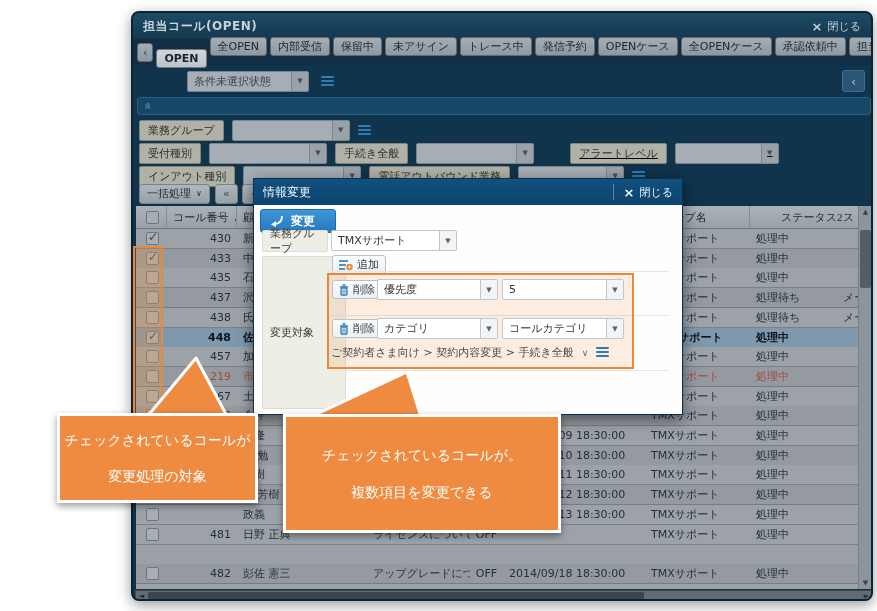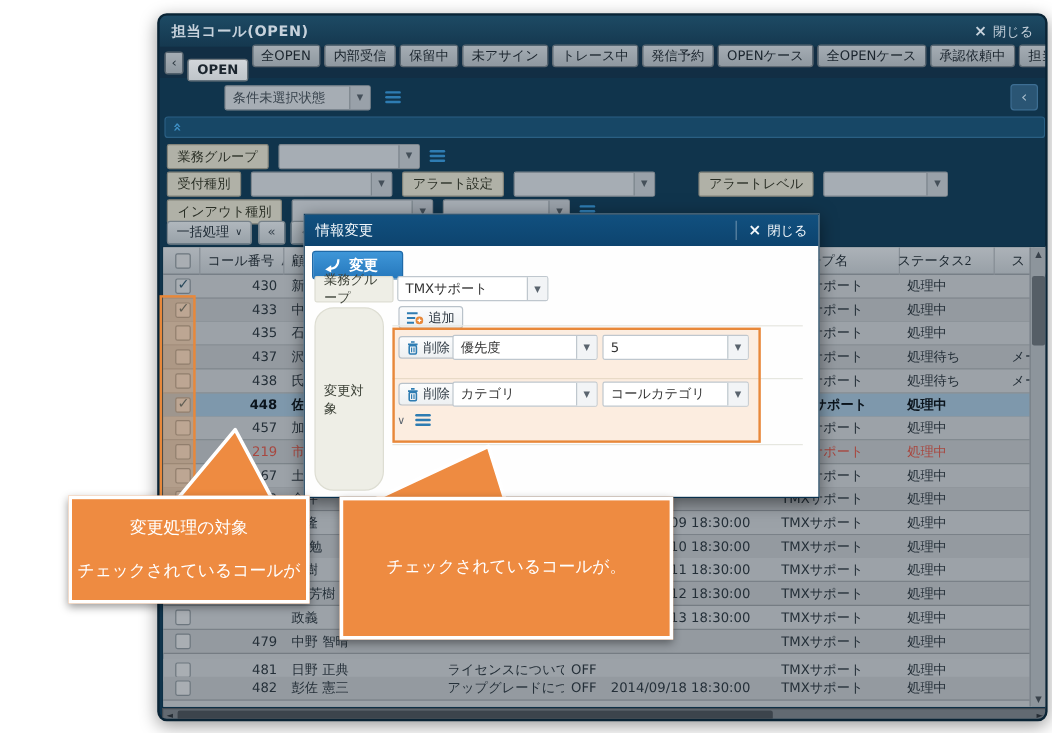--- a/index.html
+++ b/index.html
@@ -195,43 +195,44 @@
     </div>
   <div class="frow" style="top:129px;" id="frow2">
       <span class="fitem">
         <span class="fchip">受付種別</span>
         <span class="dsel" style="width: 118px;">
           <span class="val"></span>
           <span class="arr">▼</span>
         </span>
       </span>
       <span class="fitem">
-        <span class="fchip">アラート設定</span>
+        <span class="fchip">手続き全般</span>
         <span class="dsel" style="width: 118px;">
           <span class="val"></span>
           <span class="arr">▼</span>
         </span>
       </span>
-      <span class="fitem" style="margin-left: 28px;">
+      <span class="fitem" style="margin-left: 28px; text-decoration: underline;">
         <span class="fchip">アラートレベル</span>
         <span class="dsel" style="width: 104px;">
           <span class="val"></span>
           <span class="arr">▼</span>
         </span>
       </span>
     </div>
   <div class="frow" style="top:152px;" id="frow3">
       <span class="fitem">
         <span class="fchip">インアウト種別</span>
         <span class="dsel" style="width: 118px;">
           <span class="val"></span>
           <span class="arr">▼</span>
         </span>
       </span>
       <span class="fitem">
+        <span class="fchip">電話アウトバウンド業務</span>
         <span class="dsel" style="width: 106px;">
           <span class="val"></span>
           <span class="arr">▼</span>
         </span>
         <span class="hlist">
           <i></i>
           <i></i>
           <i></i>
         </span>
       </span>
@@ -451,21 +452,21 @@
             <span class="cbox"></span>
           </div>
           <div class="cell r" style="left: 31px; width: 70px;">479</div>
           <div class="cell" style="left: 101px; width: 130px;">中野 智晴</div>
           <div class="cell" style="left: 231px; width: 103px;"></div>
           <div class="cell c" style="left: 334px; width: 33px;"></div>
           <div class="cell" style="left: 509px; width: 105px;">TMXサポート</div>
           <div class="cell" style="left: 614px; width: 87px;">処理中</div>
           <div class="cell" style="left: 701px; width: 25px;"></div>
         </div>
-        <div class="trow" style="top: 343px; text-decoration: underline;">
+        <div class="trow" style="top: 319px; text-decoration: underline;">
           <div class="cell" style="left: 4px; width: 27px;">
             <span class="cbox"></span>
           </div>
           <div class="cell r" style="left: 31px; width: 70px;">481</div>
           <div class="cell" style="left: 101px; width: 130px;">日野 正典</div>
           <div class="cell" style="left: 231px; width: 103px;">ライセンスについて</div>
           <div class="cell c" style="left: 334px; width: 33px;">OFF</div>
           <div class="cell" style="left: 509px; width: 105px;">TMXサポート</div>
           <div class="cell" style="left: 614px; width: 87px;">処理中</div>
           <div class="cell" style="left: 701px; width: 25px;"></div>
@@ -511,21 +512,21 @@
         </div>
         <div class="hcell" style="left: 334px; width: 33px;">
           <span></span>
         </div>
         <div class="hcell" style="left: 367px; width: 142px;">
           <span></span>
         </div>
         <div class="hcell" style="left: 509px; width: 105px;">
           <span>グループ名</span>
         </div>
-        <div class="hcell" style="left: 606px; width: 87px; font-family: Liberation Serif, serif;">
+        <div class="hcell" style="left: 639px; width: 87px; font-family: Liberation Serif, serif;">
           <span>ステータス2</span>
         </div>
         <div class="hcell" style="left: 701px; width: 25px;">
           <span>ス</span>
           <svg style="margin-left:3px" width="11" height="11" viewBox="0 0 14 14">
             <g stroke="#39434C" stroke-width="2">
               <line x1="7" y1="1" x2="7" y2="13"></line>
               <line x1="1" y1="7" x2="13" y2="7"></line>
               <line x1="2.8" y1="2.8" x2="11.2" y2="11.2"></line>
               <line x1="11.2" y1="2.8" x2="2.8" y2="11.2"></line>
@@ -568,21 +569,21 @@
       </svg>
     <span>変更</span>
   </span>
 
   <span class="m-label" style="left:8px; top:51px; width:66px; height:22px;">業務グループ</span>
   <span class="bsel" style="left:77px; top:51px; width:126px;">
     <span class="val">TMXサポート</span>
     <span class="arr">▼</span>
   </span>
 
-  <span class="m-label" style="left:8px; top:77px; width:58px; height:153px;border-radius:16px;">変更対象</span>
+  <span class="m-label" style="left:8px; top:77px; width:84px; height:153px;">変更対象</span>
 
   <span class="sbtn" style="left:78px; top:76px;">
     <svg width="14" height="12" viewBox="0 0 14 12">
         <g stroke="#2E7CB2" stroke-width="1.6">
           <line x1="0" y1="2" x2="9" y2="2"></line>
           <line x1="0" y1="6" x2="7" y2="6"></line>
           <line x1="0" y1="10" x2="6" y2="10"></line>
         </g>
         <circle cx="10.5" cy="8" r="3.2" fill="#E8883A"></circle>
         <path d="M10.5 6.4v3.2M8.9 8h3.2" stroke="#fff" stroke-width="1.1"></path>
@@ -624,35 +625,37 @@
   <span class="bsel" style="left:123px; top:139px; width:121px;">
     <span class="val">カテゴリ</span>
     <span class="arr">▼</span>
   </span>
   <span class="bsel" style="left:248px; top:139px; width:122px;">
     <span class="val">コールカテゴリ</span>
     <span class="arr">▼</span>
   </span>
 
   <span class="m-path">
+    <span>ご契約者さま向け &gt; 契約内容変更 &gt; 手続き全般</span>
     <span style="font-size:9px;color:#5A646E;">∨</span>
     <span class="hlist">
         <i></i>
         <i></i>
         <i></i>
       </span>
   </span>
 </div>
 
 <svg class="tail" style="left:130px; top:348px;" width="110" height="74">
   <polygon points="66,10 98,70 16,70" fill="#EE8B41" stroke="#fff" stroke-width="3" stroke-linejoin="round"></polygon>
 </svg>
 <div class="callout" style="left:57px; top:413px; width:201px; height:90px;">
+  <div class="ln">チェックされているコールが</div>
   <div class="ln">変更処理の対象</div>
-  <div class="ln">チェックされているコールが</div>
 </div>
 
 <svg class="tail" style="left:292px; top:362px;" width="140" height="62">
   <polygon points="115,10 130,58 12,58" fill="#EE8B41" stroke="#fff" stroke-width="3" stroke-linejoin="round"></polygon>
 </svg>
 <div class="callout" style="left:283px; top:414px; width:278px; height:119px;">
   <div class="ln" style="line-height:37px;">チェックされているコールが。</div>
+  <div class="ln" style="line-height:37px;">複数項目を変更できる</div>
 </div>
 
 </body></html>

